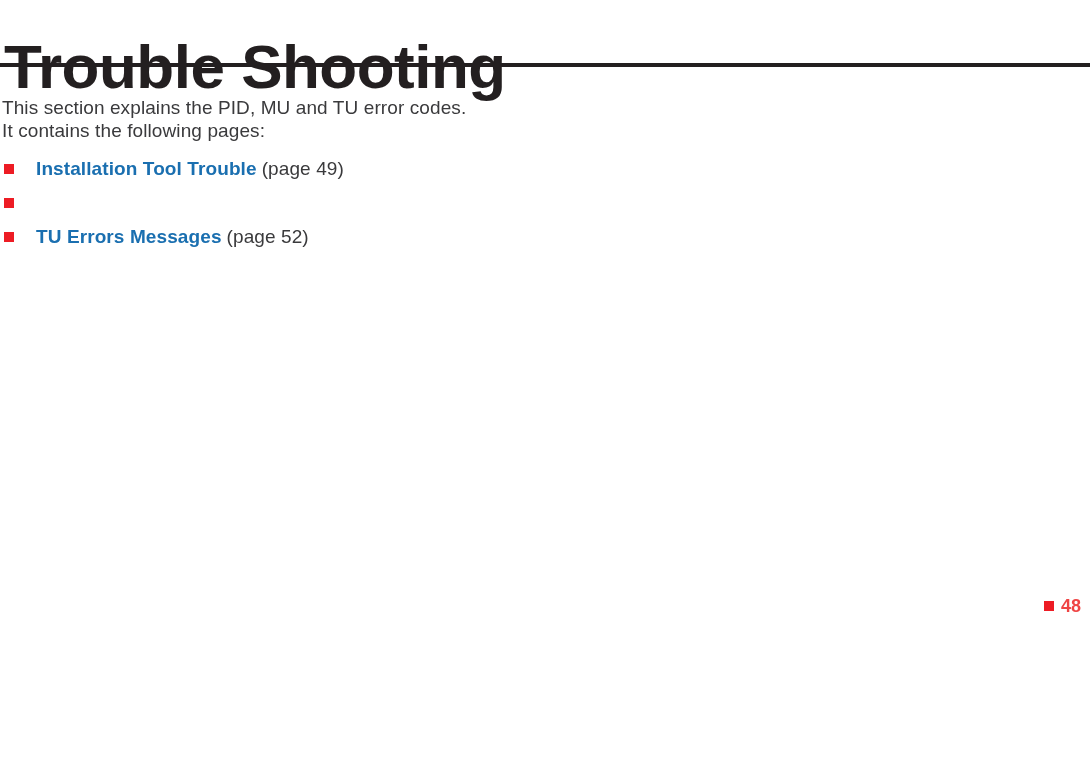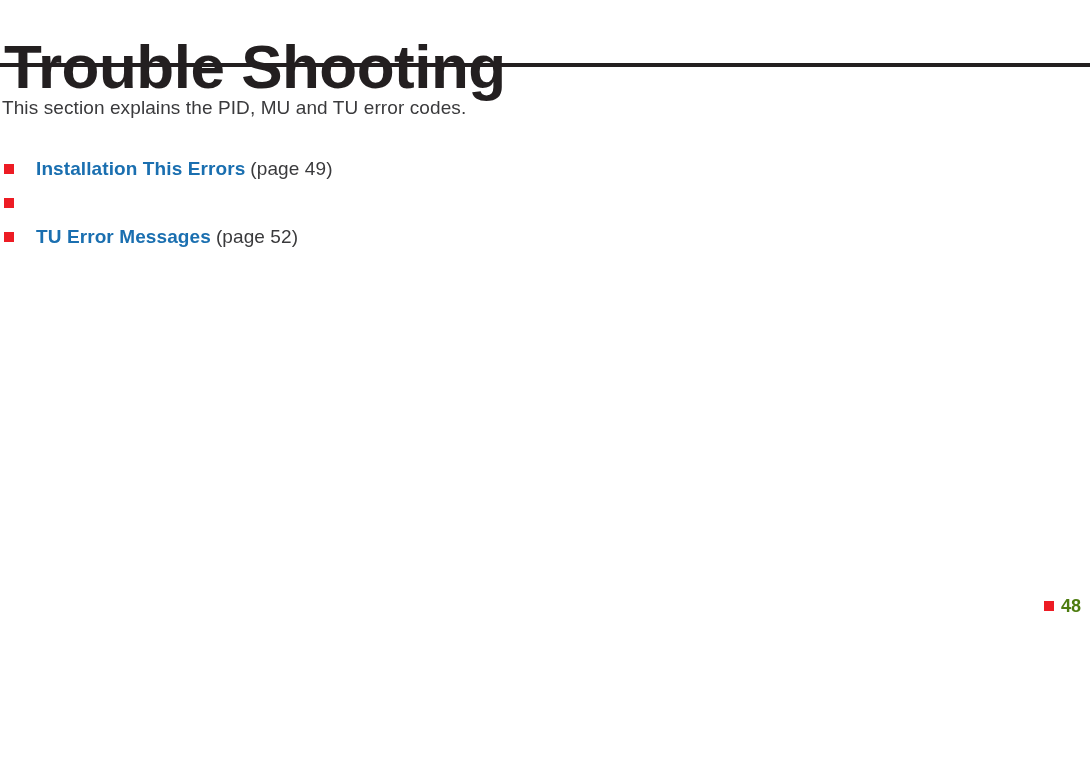--- a/index.html
+++ b/index.html
@@ -118,54 +118,55 @@
   .footer-bullet {
     width: 10px;
     height: 10px;
     background: #ed1c24;
     margin-right: 7px;
   }
   .footer-page-number {
     font-family: "Liberation Sans", sans-serif;
     font-size: 18px;
     font-weight: bold;
-    color: #4d7c0f;
+    color: #ef4444;
     line-height: 1;
   }
 </style>
 </head>
 <body>
 
 <div class="page">
 
   <h1 class="page-title">Trouble Shooting</h1>
 
   <div class="title-rule"></div>
 
   <div class="intro">
     <span class="intro-line">This section explains the PID, MU and TU error codes.</span>
+    <span class="intro-line">It contains the following pages:</span>
   </div>
 
   <div class="link-list">
 
     <div class="link-row">
       <span class="bullet"></span>
       <span class="row-text">
-        <span class="link-label">Installation This Errors</span><span class="page-ref">(page 49)</span>
+        <span class="link-label">Installation Tool Trouble</span><span class="page-ref">(page 49)</span>
       </span>
     </div>
 
     <div class="link-row">
       <span class="bullet"></span>
     </div>
 
     <div class="link-row">
       <span class="bullet"></span>
       <span class="row-text">
-        <span class="link-label">TU Error Messages</span><span class="page-ref">(page 52)</span>
+        <span class="link-label">TU Errors Messages</span><span class="page-ref">(page 52)</span>
       </span>
     </div>
 
   </div>
 
   <div class="footer">
     <span class="footer-bullet"></span>
     <span class="footer-page-number">48</span>
   </div>
 

